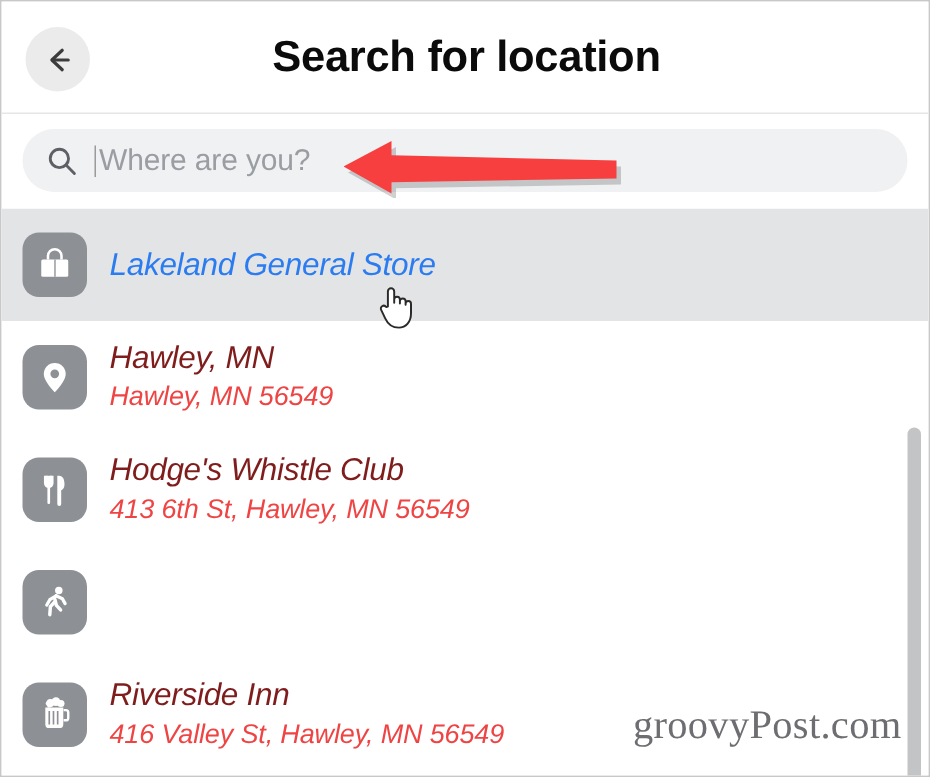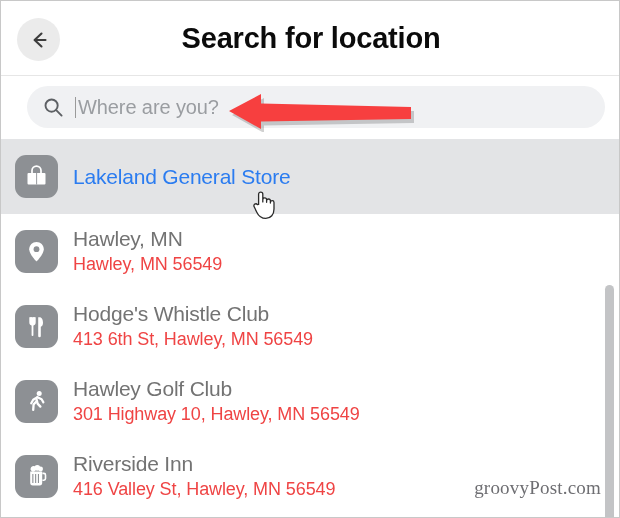--- a/index.html
+++ b/index.html
@@ -56,21 +56,21 @@
     font-weight: bold;
     color: #0b0b0b;
     letter-spacing: -0.2px;
   }
 
   
   .search-wrap {
     position: relative;
     height: 63px;
     background: #ffffff;
-    padding: 10px 14px 0 26px;
+    padding: 10px 14px 0 14px;
   }
 
   .search-box {
     position: relative;
     height: 42px;
     border-radius: 21px;
     background: #f0f1f3;
     display: flex;
     align-items: center;
     padding-left: 16px;
@@ -133,25 +133,26 @@
     align-items: center;
     justify-content: center;
   }
 
   .result-text {
     margin-left: 15px;
     min-width: 0;
     display: flex;
     flex-direction: column;
     justify-content: center;
+    font-style: italic;
   }
 
   .result-name {
     font-size: 21px;
-    color: #737373;
+    color: #7f1d1d;
     line-height: 26px;
     white-space: nowrap;
     letter-spacing: -0.2px;
   }
   .result-addr {
     font-size: 18px;
     color: #ef4444;
     line-height: 25px;
     white-space: nowrap;
     letter-spacing: -0.1px;
@@ -186,21 +187,21 @@
     background: #c3c4c6;
     cursor: pointer;
   }
 
   
   .watermark {
     position: absolute;
     right: 18px;
     bottom: 18px;
     font-family: "Liberation Serif", serif;
-    font-size: 19px;
+    font-size: 27px;
     color: #6e6e72;
     letter-spacing: 0.2px;
     pointer-events: none;
   }
 </style>
 </head>
 <body>
 
 <div id="app">
 
@@ -286,24 +287,20 @@
 
     <div class="result-row">
       <div class="result-icon">
         <svg width="25" height="25" viewBox="0 0 25 25">
           <circle cx="15.2" cy="4.6" r="2.5" fill="#ffffff"></circle>
           <path d="M13.4 8.2 L9.2 10.8 L7.2 14.3" fill="none" stroke="#ffffff" stroke-width="2.2" stroke-linecap="round" stroke-linejoin="round"></path>
           <path d="M13.4 8.2 L17.6 10.2 L19.4 13.4" fill="none" stroke="#ffffff" stroke-width="2.2" stroke-linecap="round" stroke-linejoin="round"></path>
           <path d="M12.6 10.6 L13.6 14.6 L16.4 17.6" fill="none" stroke="#ffffff" stroke-width="2.3" stroke-linecap="round" stroke-linejoin="round"></path>
           <path d="M12.6 12.2 L9.6 15.4 L9.2 20.8" fill="none" stroke="#ffffff" stroke-width="2.3" stroke-linecap="round" stroke-linejoin="round"></path>
         </svg>
-      </div>
-      <div class="result-text">
-        <div class="result-name">Hawley Golf Club</div>
-        <div class="result-addr">301 Highway 10, Hawley, MN 56549</div>
       </div>
     </div>
 
     <div class="result-row">
       <div class="result-icon">
         <svg width="25" height="25" viewBox="0 0 25 25">
           <path d="M6.4 5.2 a2.4 2.4 0 1 1 1.6 2.4 Z" fill="#ffffff"></path>
           <circle cx="9.6" cy="4.6" r="2.6" fill="#ffffff"></circle>
           <circle cx="13.3" cy="3.8" r="2.9" fill="#ffffff"></circle>
           <circle cx="16.6" cy="5" r="2.4" fill="#ffffff"></circle>

